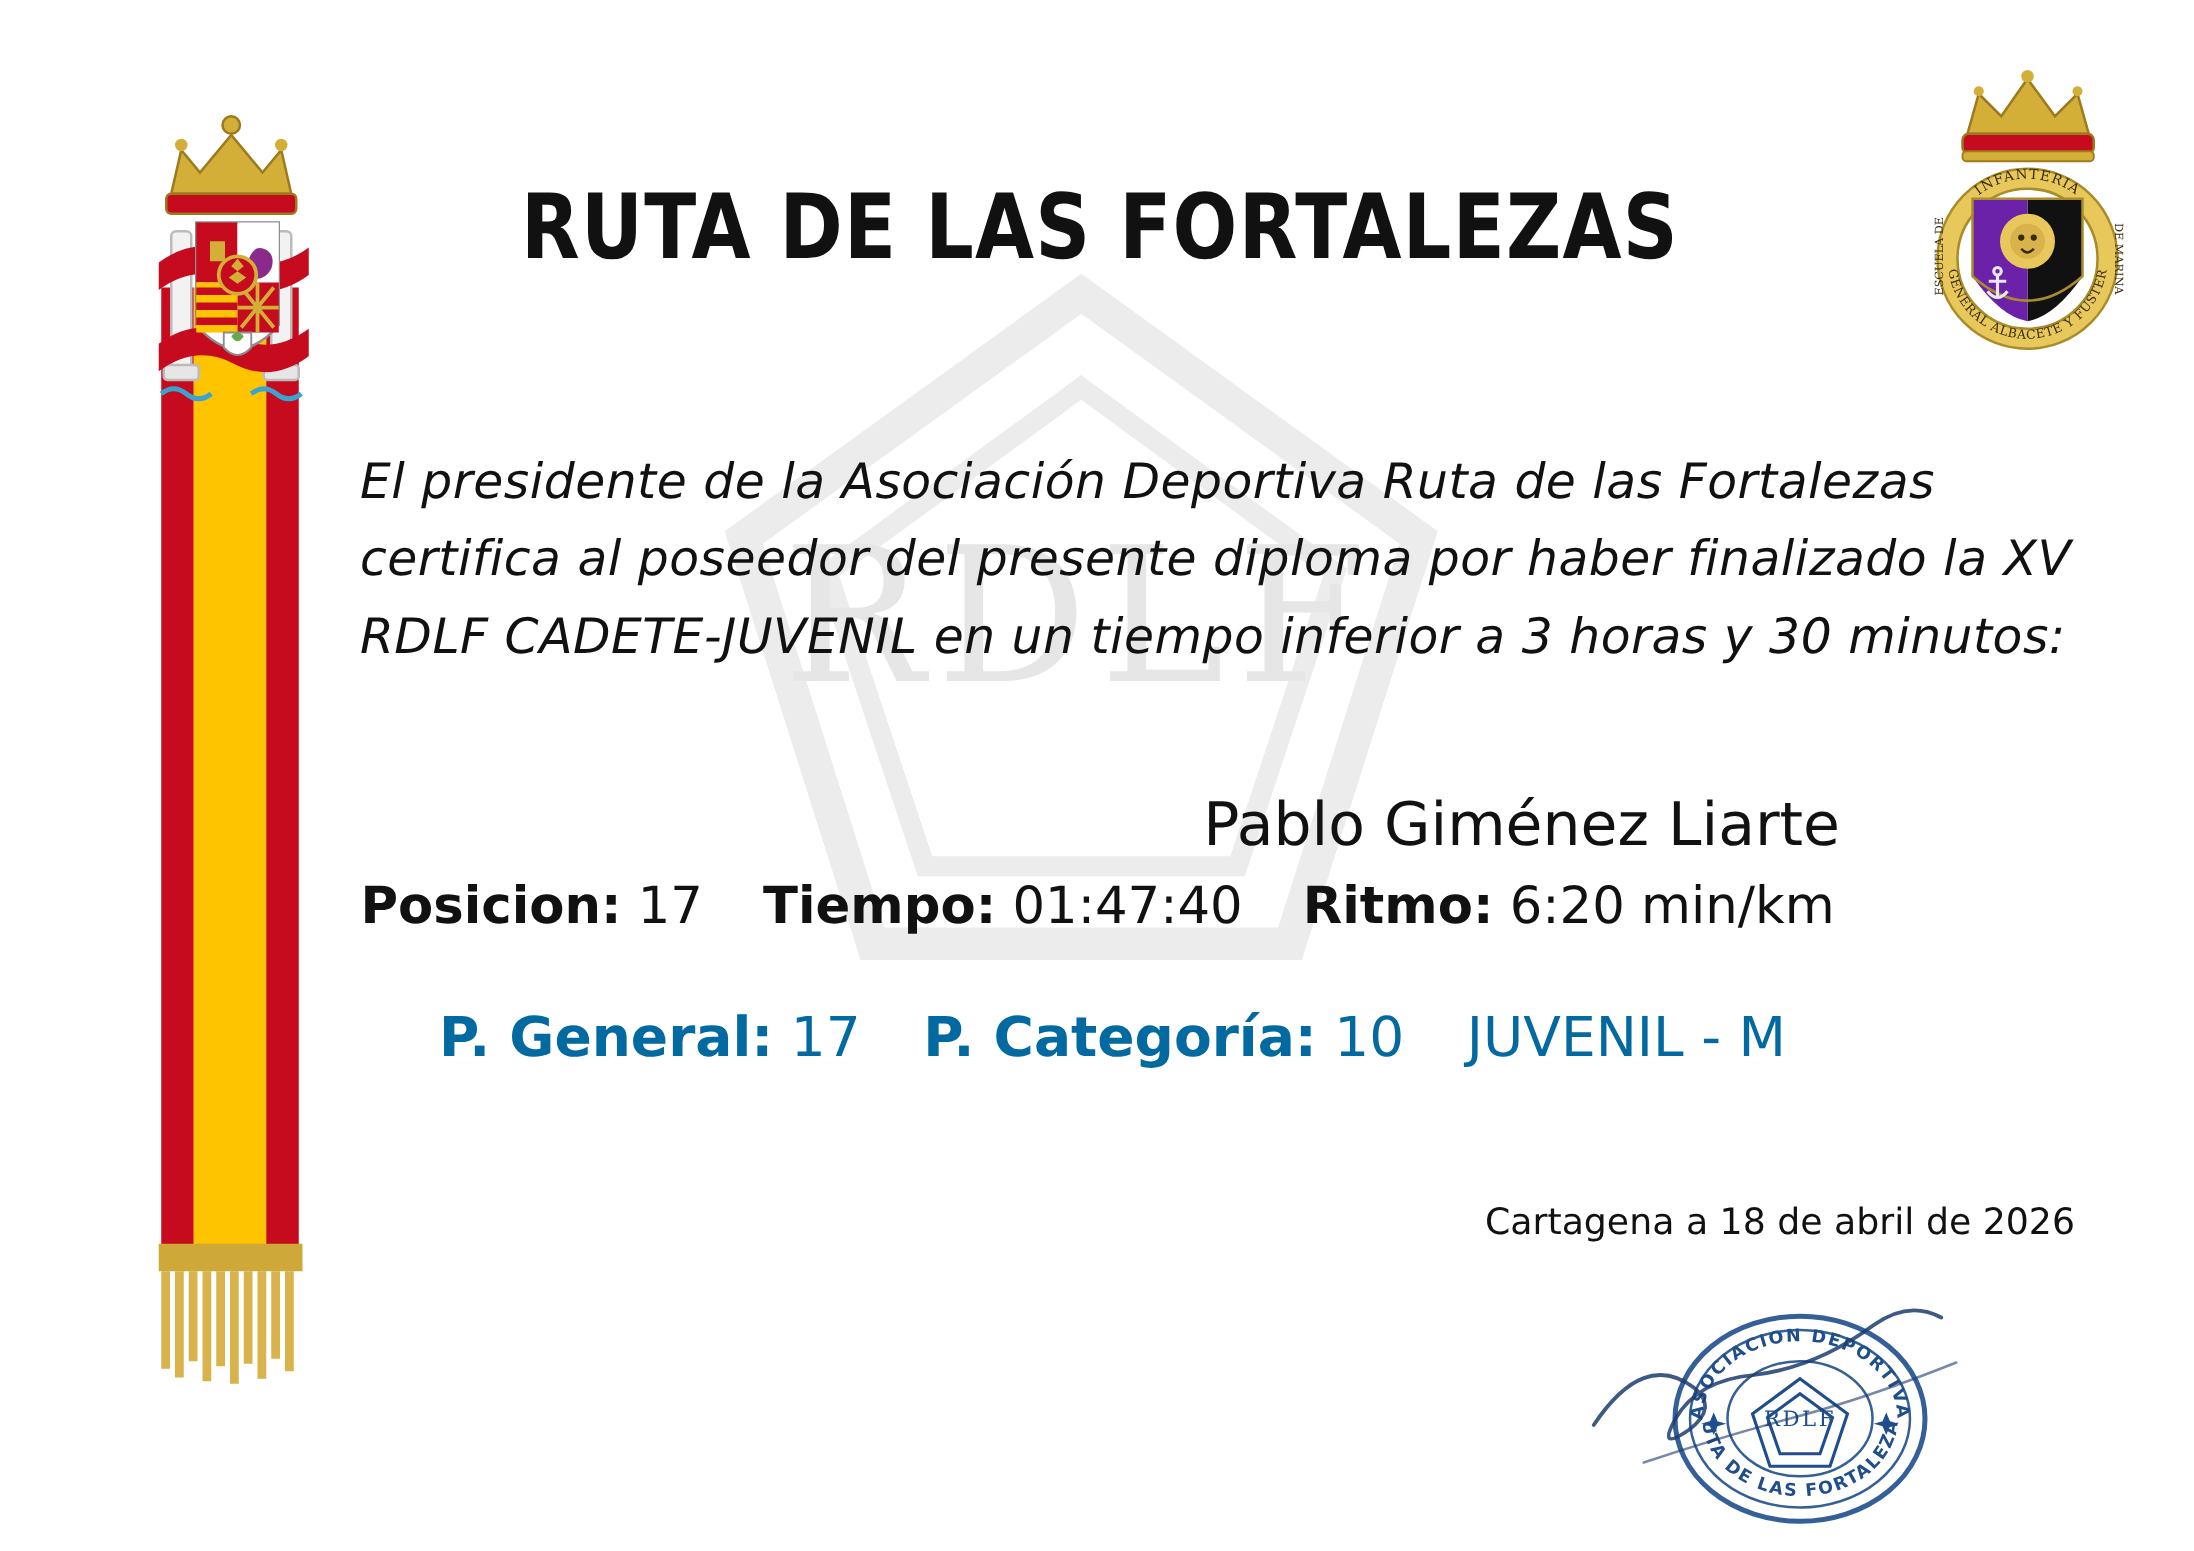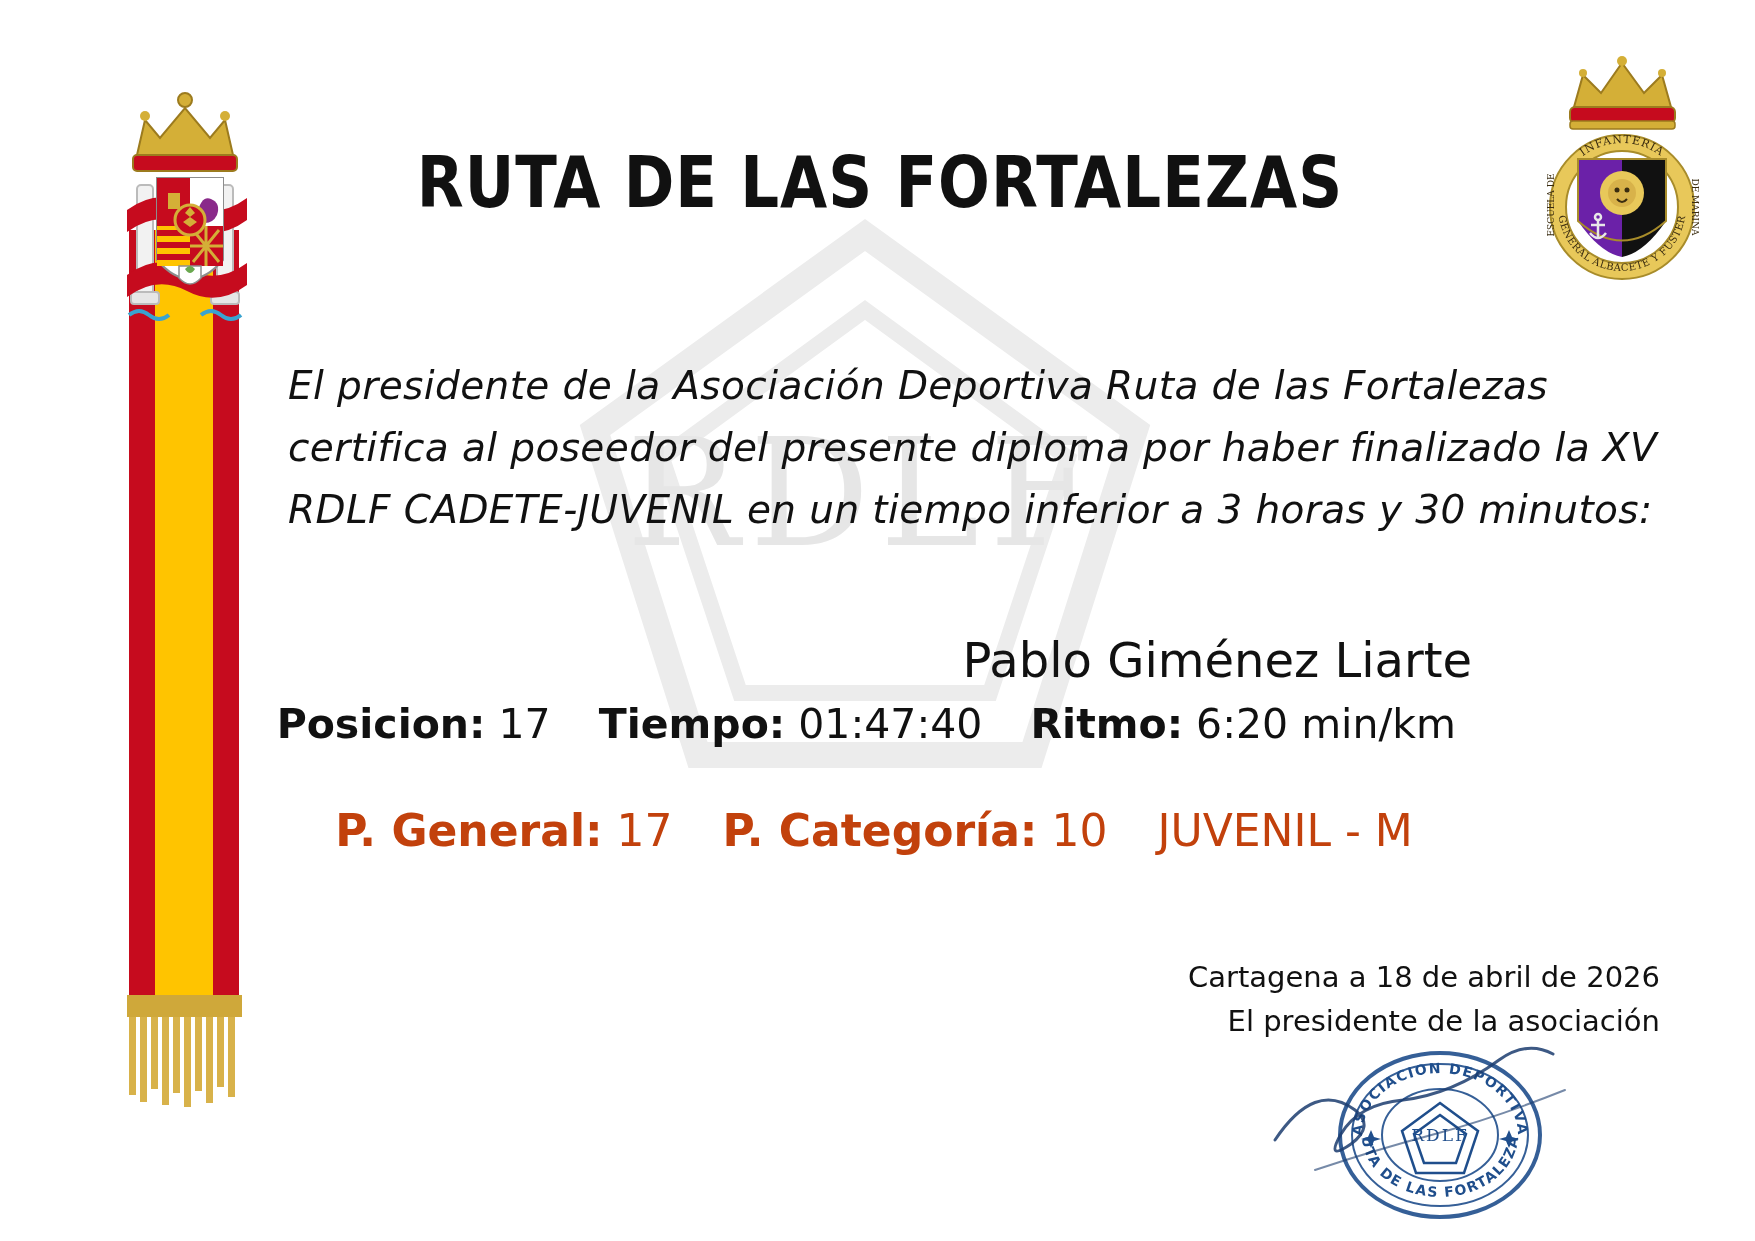--- a/index.html
+++ b/index.html
@@ -89,37 +89,37 @@
     font-family: "DejaVu Sans", sans-serif;
     font-size: 48px;
     color: #111111;
     z-index: 3;
     margin-top: 32px;
   }
 
   
   .results-row-1 {
     position: absolute;
-    left: 276px;
+    left: 288px;
     top: 700px;
     width: 1180px;
-    text-align: right;
+    text-align: center;
     font-size: 41px;
     color: #111111;
     z-index: 3;
     white-space: nowrap;
   }
   .results-row-2 {
     position: absolute;
-    left: 284px;
+    left: 300px;
     top: 805px;
     width: 1180px;
     text-align: center;
     font-size: 44px;
-    color: #c2410c;
+    color: #0369a1;
     z-index: 3;
     white-space: nowrap;
   }
   .lbl { font-weight: bold; }
   .val { font-weight: normal; }
   .gap { display: inline-block; width: 22px; }
 
   
   .sign-block {
     position: absolute;
@@ -312,21 +312,20 @@
   <span class="val">17</span>
   <span class="gap"></span>
   <span class="lbl">P. Categoría:</span>
   <span class="val">10</span>
   <span class="gap"></span>
   <span class="val">JUVENIL - M</span>
 </div>
 
 <div class="sign-block">
   <div>Cartagena a 18 de abril de 2026</div>
-  <div>El presidente de la asociación</div>
 </div>
 
 <div class="signature-scribble">
   <svg viewBox="0 0 340 180" width="340" height="180" aria-hidden="true">
     <path d="M20 120 q40 -60 80 -30 q20 16 -4 34 q-26 18 -10 -10 q18 -30 62 -34 q50 -6 96 -40 q28 -20 54 -6" fill="none" stroke="#1b3c6e" stroke-width="3" stroke-linecap="round" opacity="0.85"></path>
     <path d="M60 150 q60 -20 120 -36 q60 -16 130 -44" fill="none" stroke="#1b3c6e" stroke-width="2" stroke-linecap="round" opacity="0.6"></path>
   </svg>
 </div>
 
 <div class="stamp">

